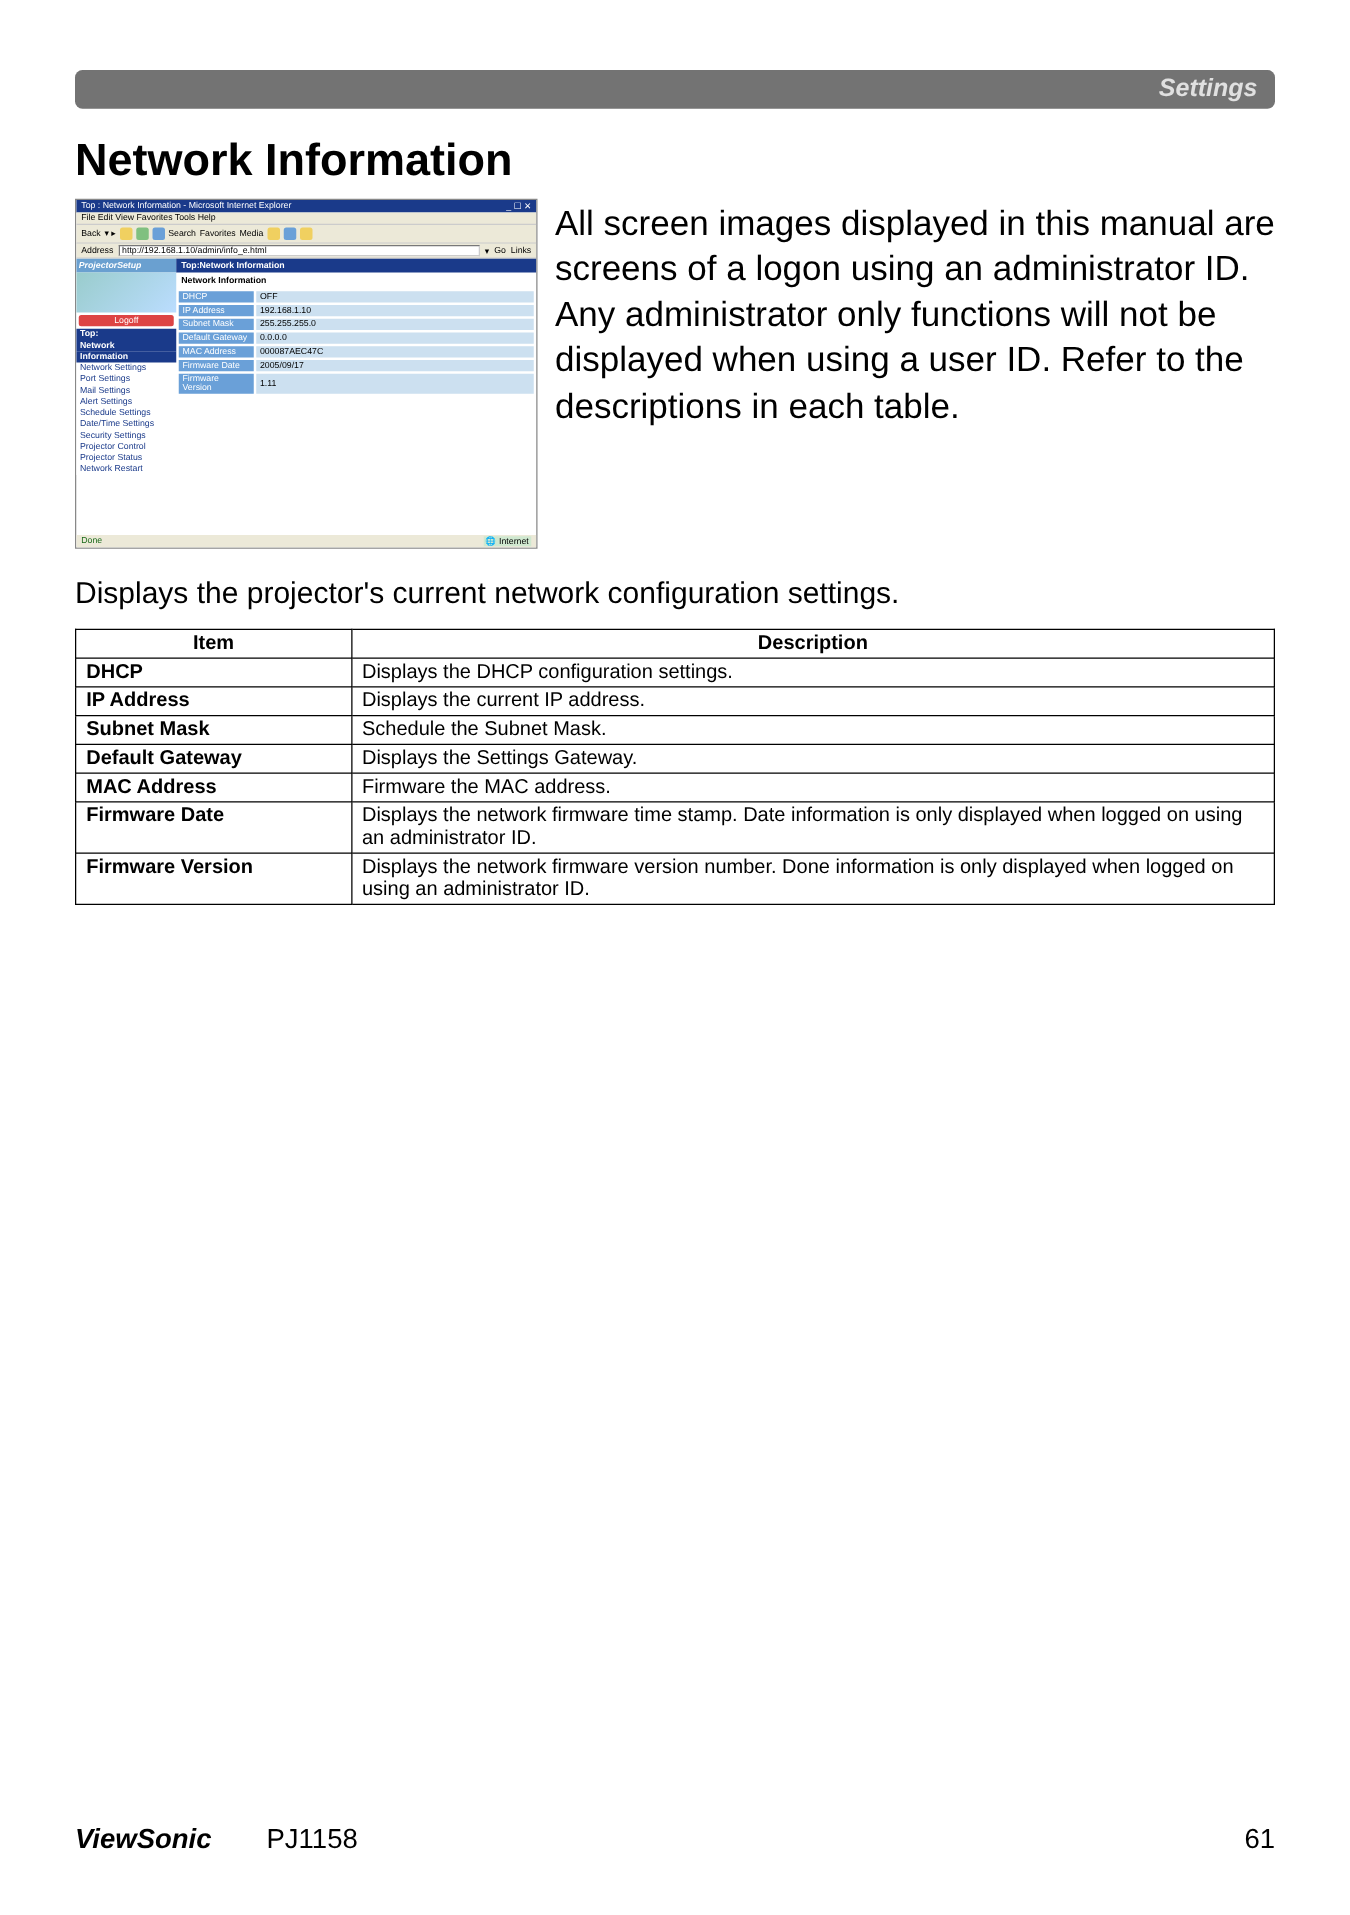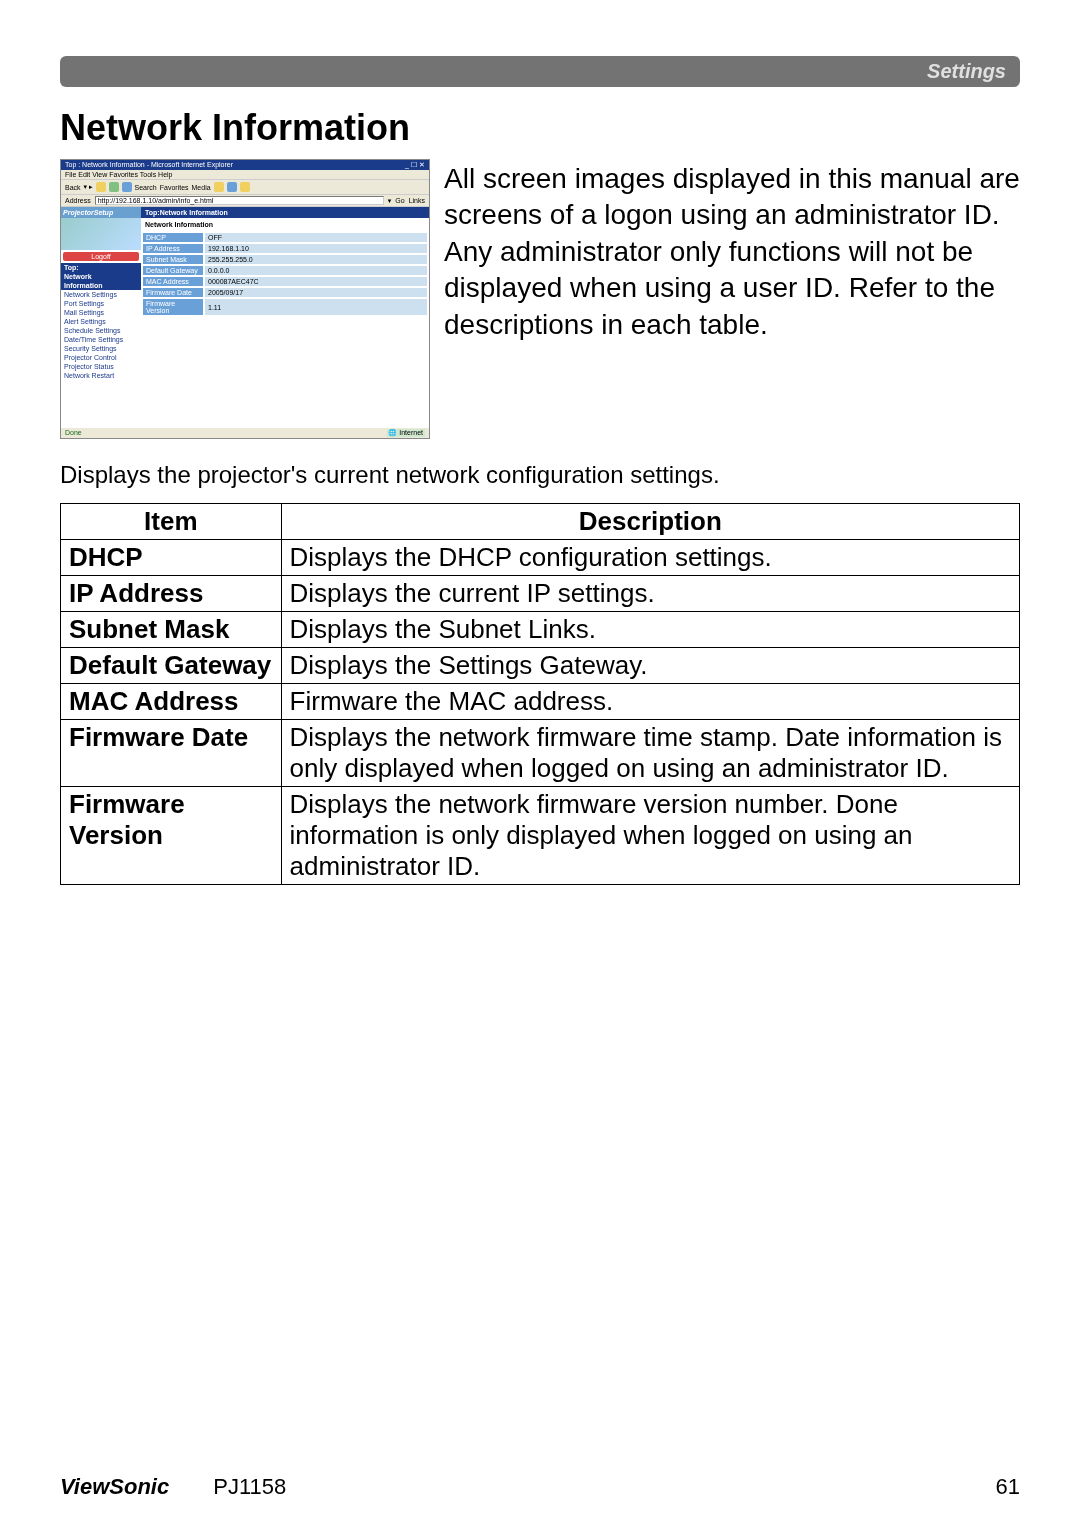--- a/index.html
+++ b/index.html
@@ -101,33 +101,33 @@
     line-height: 1.3;
     padding-top: 2px;
   }
   .desc-line {
     font-size: 24px;
     margin: 22px 0 14px 0;
   }
   table.info {
     border-collapse: collapse;
     width: 100%;
-    font-size: 26px;
+    font-size: 16px;
   }
   table.info th, table.info td {
     border: 1.5px solid #000;
     padding: 2px 8px;
     text-align: left;
     vertical-align: top;
   }
   table.info th { font-weight: bold; text-align: center; }
   table.info td.item { font-weight: bold; width: 23%; }
   .footer {
     position: absolute;
-    bottom: 32px;
+    bottom: 48px;
     left: 60px;
     right: 60px;
     display: flex;
     justify-content: space-between;
     font-size: 22px;
   }
   .footer .brand { font-weight: bold; font-style: italic; }
   .footer .model { margin-left: 44px; }
   .footer-left { display:flex; }
 </style>
@@ -238,25 +238,25 @@
       <tr>
     <th>Item</th>
     <th>Description</th>
   </tr>
   <tr>
         <td class="item">DHCP</td>
         <td>Displays the DHCP configuration settings.</td>
       </tr>
   <tr>
         <td class="item">IP Address</td>
-        <td>Displays the current IP settings.</td>
+        <td>Displays the current IP address.</td>
       </tr>
   <tr>
         <td class="item">Subnet Mask</td>
-        <td>Displays the Subnet Links.</td>
+        <td>Schedule the Subnet Mask.</td>
       </tr>
   <tr>
         <td class="item">Default Gateway</td>
         <td>Displays the Settings Gateway.</td>
       </tr>
   <tr>
         <td class="item">MAC Address</td>
         <td>Firmware the MAC address.</td>
       </tr>
   <tr>

